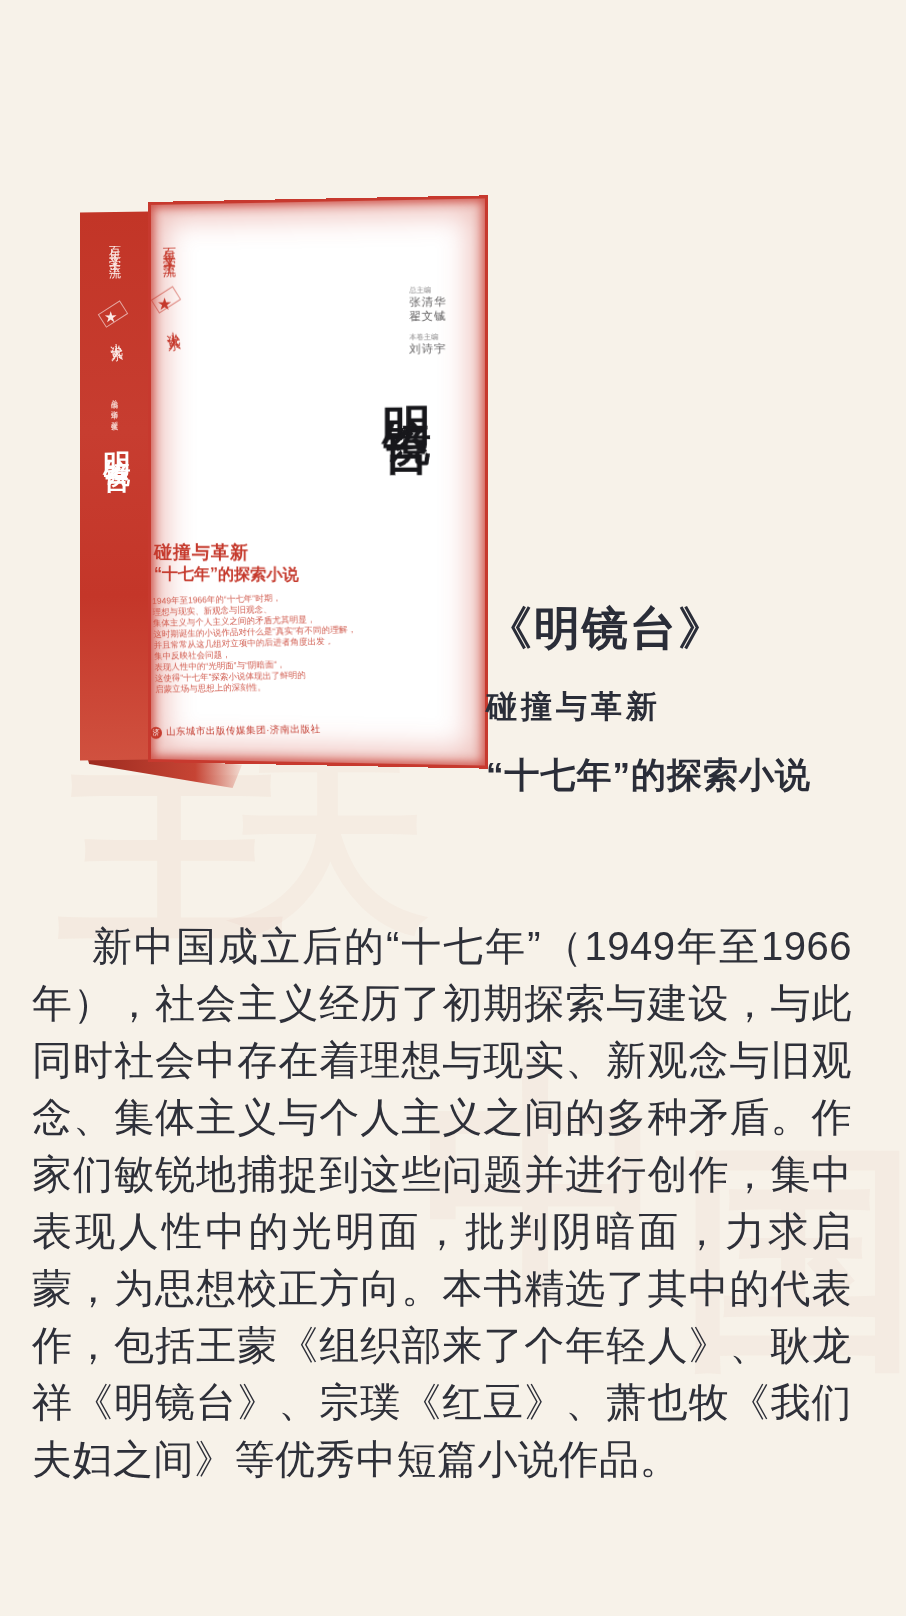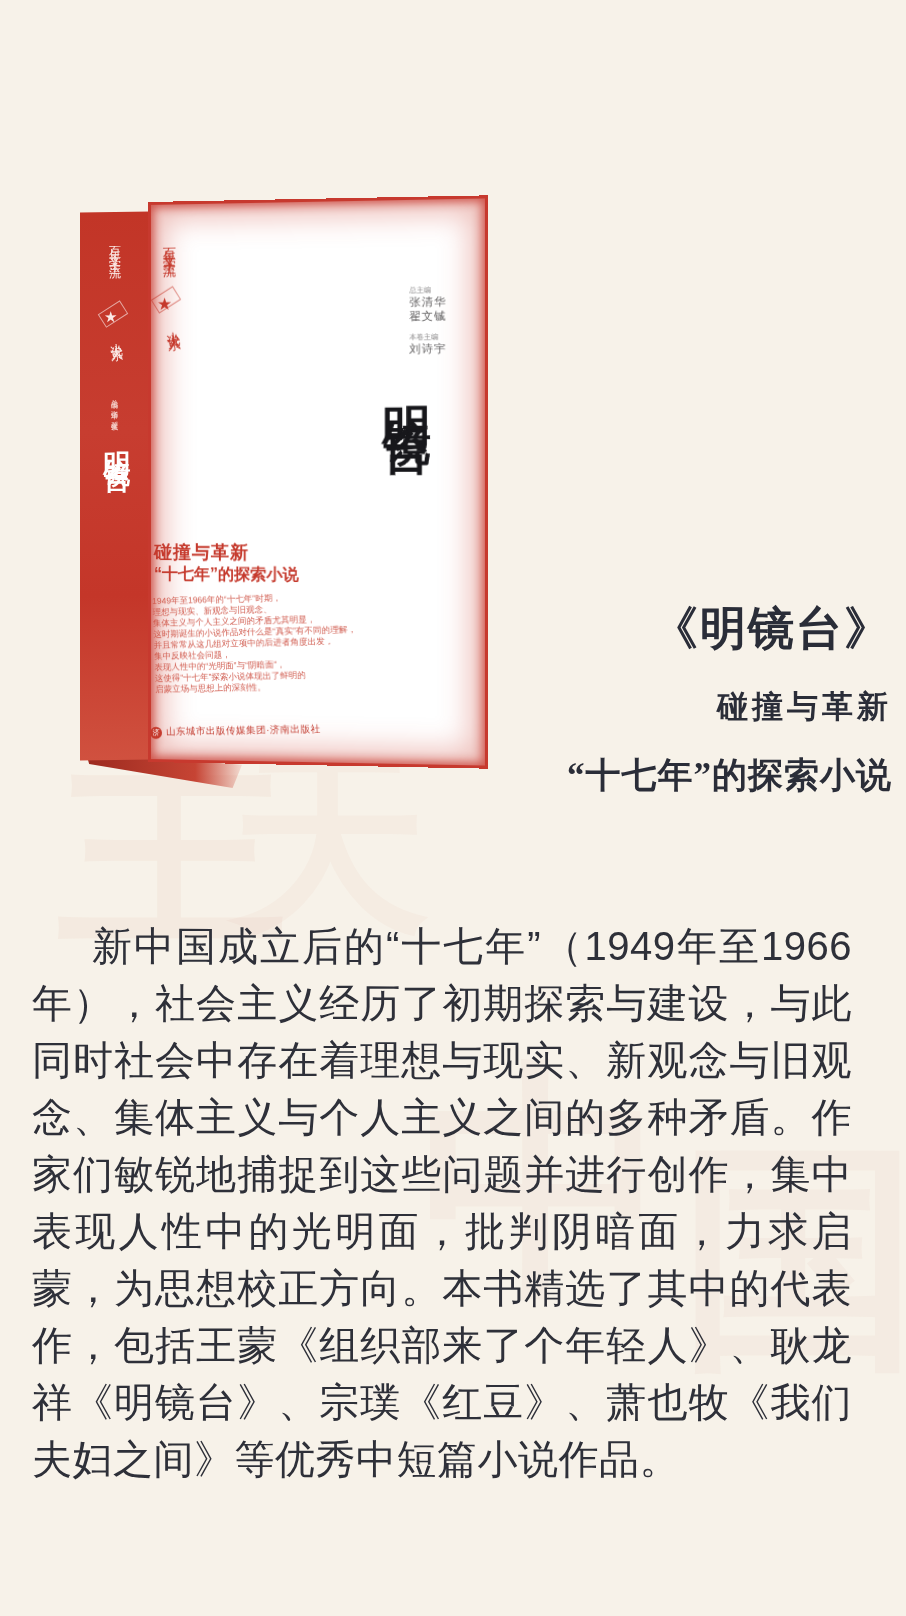--- a/index.html
+++ b/index.html
@@ -83,22 +83,22 @@
   }
   .pub-logo{
     width:12px;height:12px;border-radius:50%;
     background:#c5392c;color:#fff;font-size:7px;line-height:12px;
     text-align:center;flex:0 0 auto;
   }
   .pub-text{font-size:9.5px;color:#c23a2e;letter-spacing:0.5px;}
   
   .headline{
     position:absolute;left:486px;top:598px;width:406px;
-    text-align:right;color:#2a2d38;
-    font-family:Liberation Serif, serif;
+    text-align:left;color:#2a2d38;
+    font-family:Liberation Sans, sans-serif;
   }
   .headline-title{font-size:46px;font-weight:bold;letter-spacing:2px;}
   .headline-sub1{font-size:31px;font-weight:bold;margin-top:26px;letter-spacing:4px;}
   .headline-sub2{font-size:35px;font-weight:bold;margin-top:24px;letter-spacing:1px;}
   
   .body-text{
     position:absolute;left:32px;top:878px;width:820px;
     font-size:40px;line-height:57px;color:#2e3039;
     text-align:justify;text-indent:1.5em;
     letter-spacing:0.5px;

